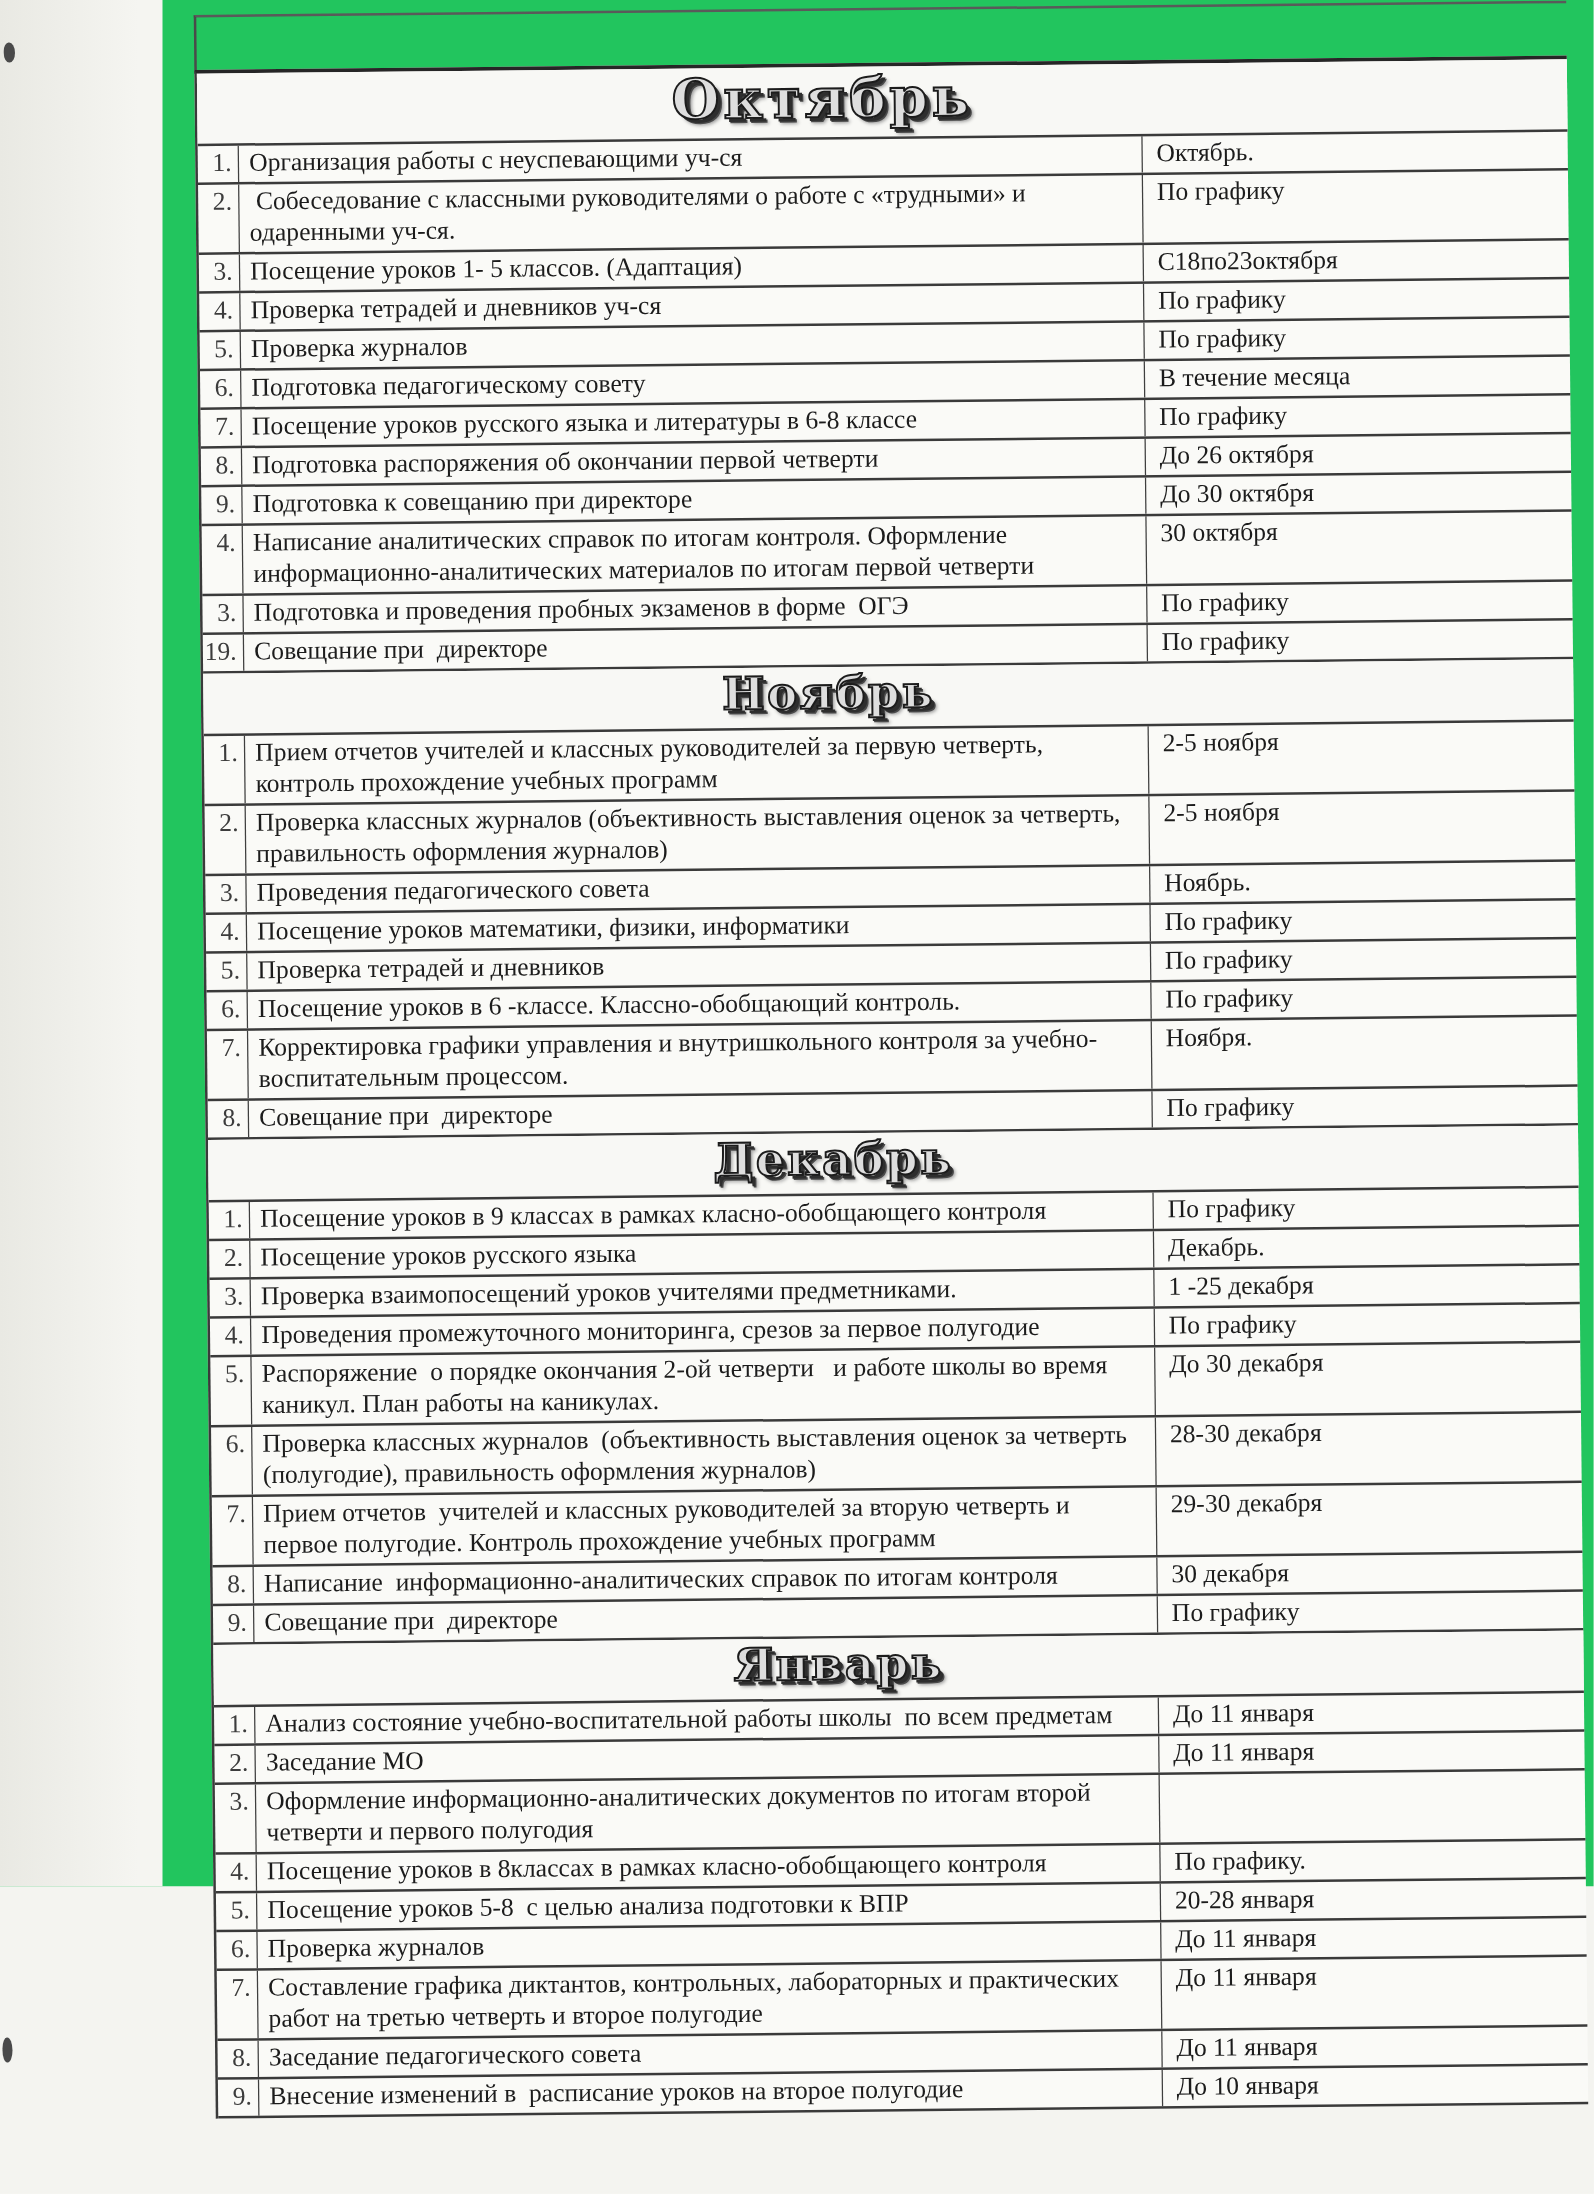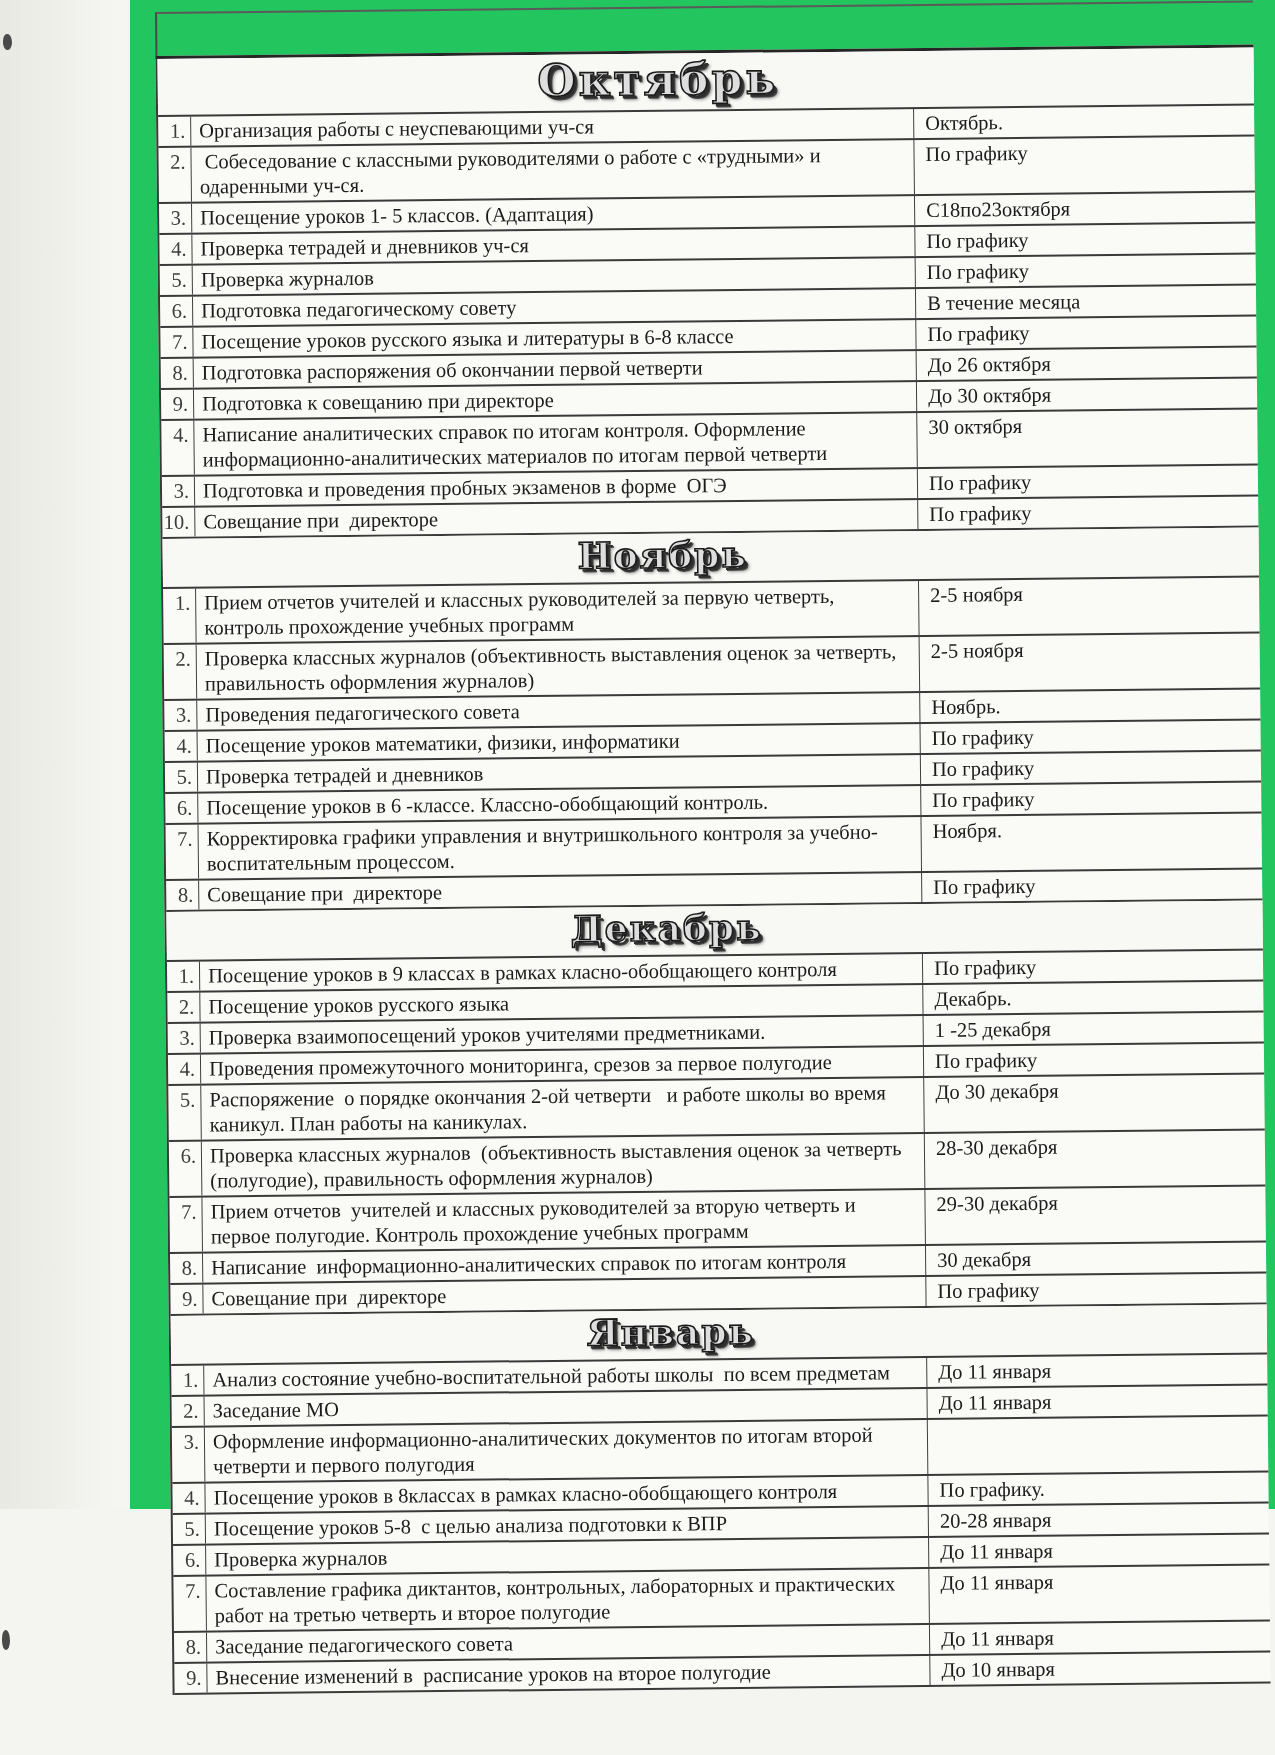--- a/index.html
+++ b/index.html
@@ -142,21 +142,21 @@
     <div class="cell date">30 октября</div>
   </div>
 
   <div class="row">
     <div class="cell num">3.</div>
     <div class="cell task">Подготовка и проведения пробных экзаменов в форме  ОГЭ</div>
     <div class="cell date">По графику</div>
   </div>
 
   <div class="row">
-    <div class="cell num">10.</div>
+    <div class="cell num">19.</div>
     <div class="cell task">Совещание при  директоре</div>
     <div class="cell date">По графику</div>
   </div>
 </div>
   </section>
 
   <section class="month-section">
     <div class="month-title">
       <span class="wordart">Ноябрь</span>
     </div>

